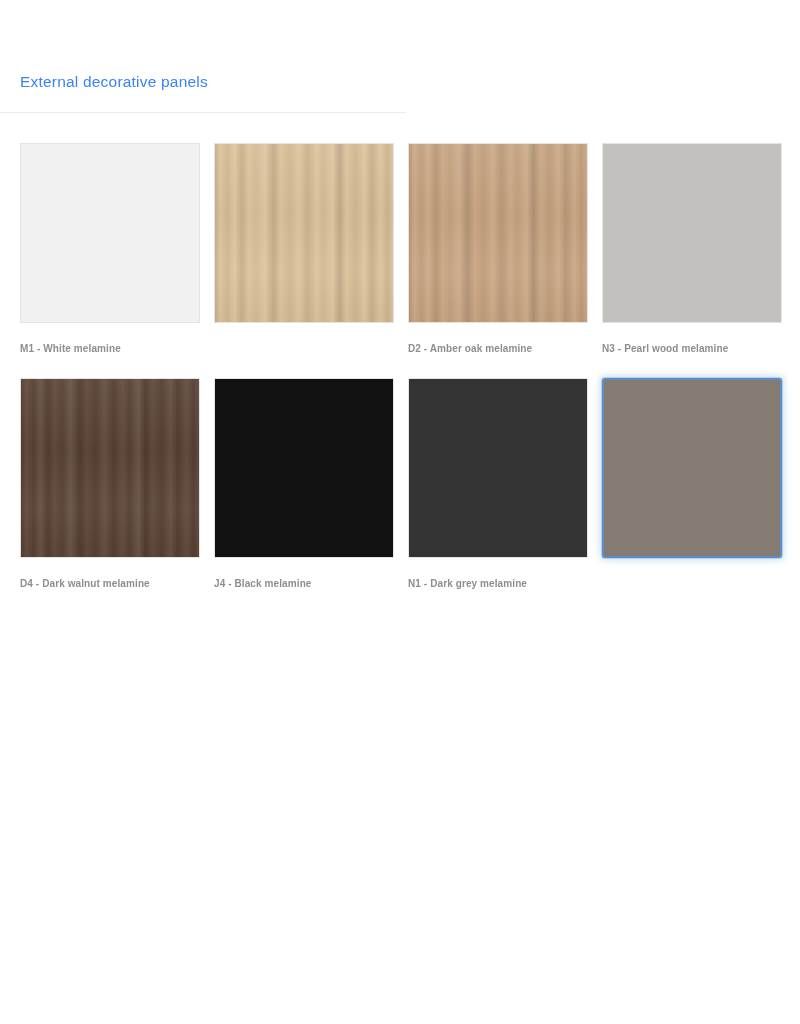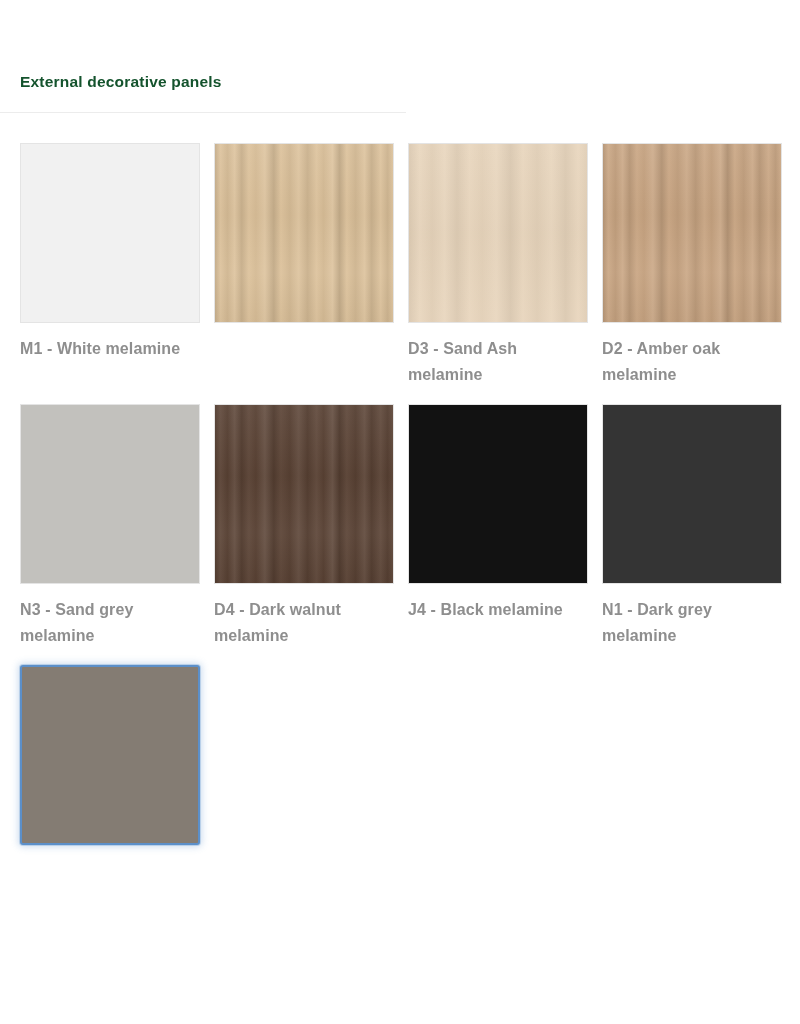--- a/index.html
+++ b/index.html
@@ -25,23 +25,23 @@
     position: absolute;
     left: 0;
     top: 72px;
     width: 406px;
     padding: 0 0 20px 20px;
     border-bottom: 1px solid #ececec;
   }
 
   .section-title {
     font-size: 15.5px;
-    font-weight: bold;
+    font-weight: normal;
     letter-spacing: 0.2px;
-    color: #14532d;
+    color: #3b82f6;
     line-height: 20px;
   }
 
   
   .swatch-grid {
     position: absolute;
     left: 20px;
     top: 143px;
     width: 776px;
     display: grid;
@@ -67,21 +67,21 @@
 
   .swatch-cell.selected .swatch-chip {
     border: 2px solid #5b8fc9;
     border-radius: 3px;
     box-shadow: 0 0 0 1px rgba(91,143,201,0.28),
                 0 0 7px 2px rgba(91,143,201,0.30);
   }
 
   .swatch-label {
     margin-top: 13px;
-    font-size: 16px;
+    font-size: 10px;
     font-weight: bold;
     line-height: 26px;
     letter-spacing: 0.1px;
     color: #8e8e8e;
     max-width: 172px;
   }
 
   
   .tex-plain { }
 
@@ -132,30 +132,26 @@
 
   <div class="swatch-grid">
       <div class="swatch-cell">
         <div class="swatch-chip tex-plain" style="background-color: rgb(241, 241, 241);"></div>
         <div class="swatch-label">M1 - White melamine</div>
       </div>
       <div class="swatch-cell">
         <div class="swatch-chip tex-wood" style="background-color: rgb(220, 193, 154);"></div>
       </div>
       <div class="swatch-cell">
-        <div class="swatch-chip tex-wood-soft" style="background-color: rgb(232, 213, 188);"></div>
-        <div class="swatch-label">D3 - Sand Ash melamine</div>
-      </div>
-      <div class="swatch-cell">
         <div class="swatch-chip tex-wood" style="background-color: rgb(201, 165, 130);"></div>
         <div class="swatch-label">D2 - Amber oak melamine</div>
       </div>
       <div class="swatch-cell">
         <div class="swatch-chip tex-plain" style="background-color: rgb(194, 193, 189);"></div>
-        <div class="swatch-label">N3 - Sand grey melamine</div>
+        <div class="swatch-label">N3 - Pearl wood melamine</div>
       </div>
       <div class="swatch-cell">
         <div class="swatch-chip tex-wood" style="background-color: rgb(90, 66, 52);"></div>
         <div class="swatch-label">D4 - Dark walnut melamine</div>
       </div>
       <div class="swatch-cell">
         <div class="swatch-chip tex-plain" style="background-color: rgb(18, 18, 18);"></div>
         <div class="swatch-label">J4 - Black melamine</div>
       </div>
       <div class="swatch-cell">

